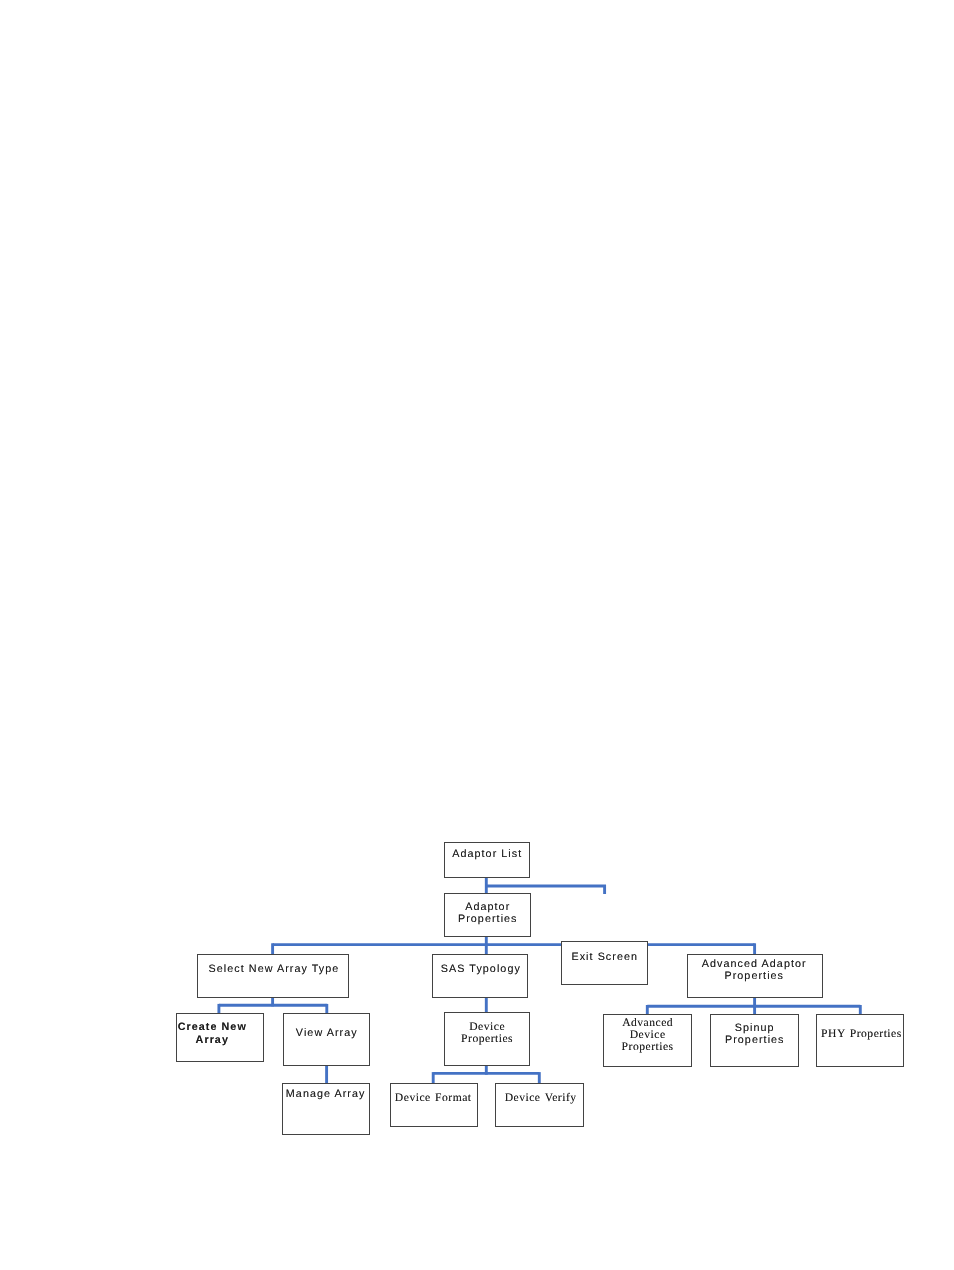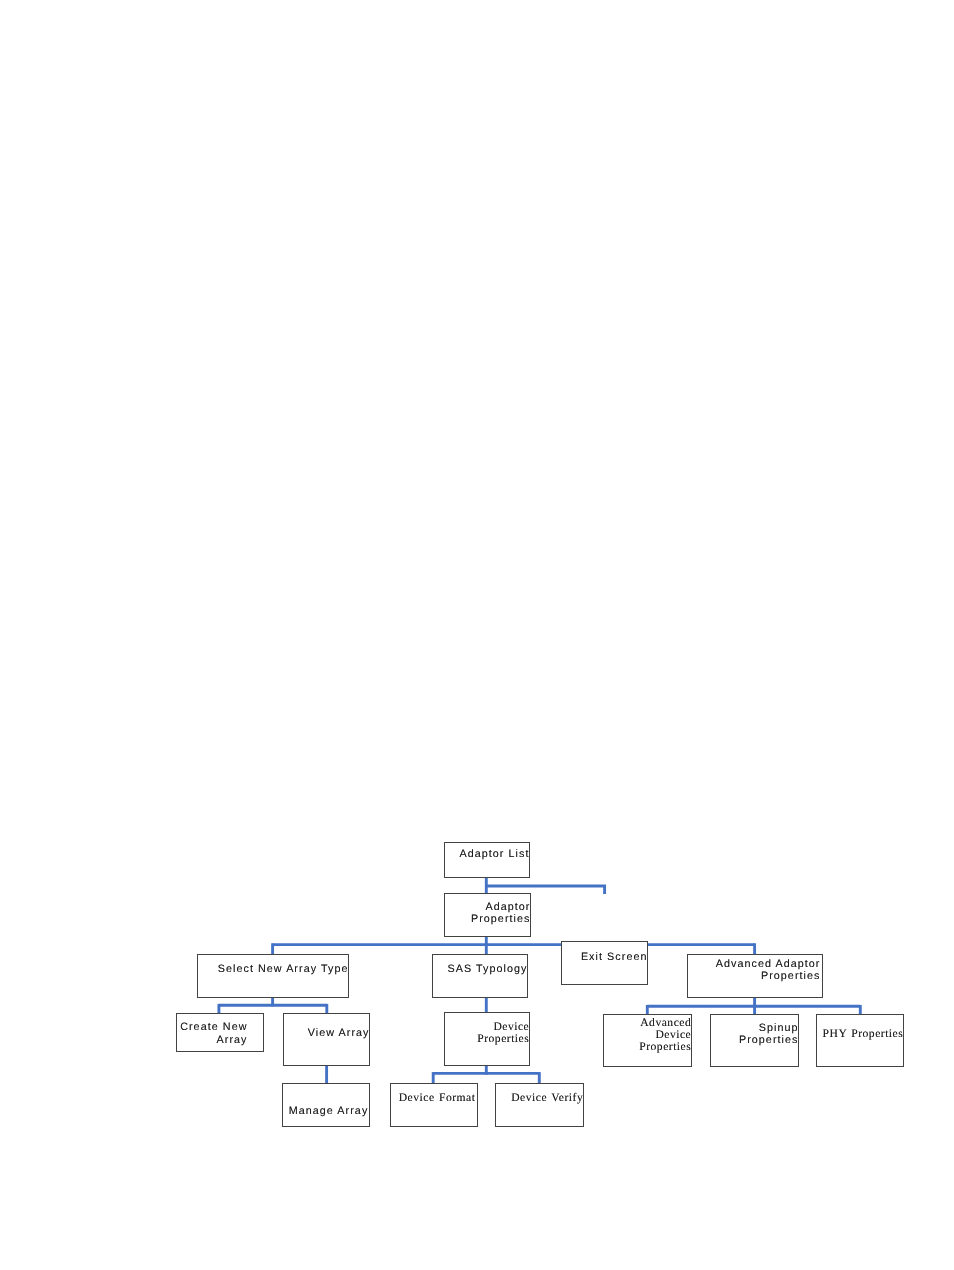--- a/index.html
+++ b/index.html
@@ -40,21 +40,21 @@
   }
   .node {
     position: absolute;
     box-sizing: border-box;
     background: #ffffff;
     border: 1px solid #434343;
     z-index: 2;
   }
   .label {
     transform: translateZ(0);
-    text-align: right;
+    text-align: center;
     color: #1c1c1c;
     white-space: pre-wrap;
     text-shadow: 0 0 0.35px rgba(30,30,30,0.5);
   }
   .sans .label {
     font-family: "Liberation Sans", sans-serif;
     font-size: 10.75px;
     letter-spacing: 1.06px;
     line-height: 12.4px;
     margin-right: -0.53px;
@@ -68,27 +68,27 @@
     margin-right: -0.25px;
   }
 
   
   .n-adaptor-list       { left:444px;  top:842px;  width:86px;  height:36px; padding-top:5.24px; }
   .n-adaptor-properties { left:444px;  top:893px;  width:87px;  height:44px; padding-top:7px; }
   .n-exit-screen        { left:561px;  top:893px;  width:87px;  height:44px; padding-top:9.34px;margin-top:48px; }
   .n-select-new-array   { left:197px;  top:954px;  width:152px; height:44px; padding-top:8.44px; padding-left:1.4px; }
   .n-sas-typology       { left:432px;  top:954px;  width:96px; height:44px; padding-top:7.94px; padding-left:1.2px; }
   .n-advanced-adaptor   { left:687px;  top:954px;  width:136px; height:44px; padding-top:3.04px; padding-right:2.0px; }
-  .n-create-new-array   { left:176px;  top:1013px; width:88px;  height:39px; padding-top:7.34px; padding-right:16px; }
+  .n-create-new-array   { left:176px;  top:1013px; width:88px;  height:49px; padding-top:7.34px; padding-right:16px;font-weight:bold; }
   .n-view-array         { left:283px;  top:1013px; width:87px;  height:53px; padding-top:12.94px; }
   .n-device-properties  { left:444px;  top:1012px; width:86px;  height:54px; padding-top:8.01px; }
   .n-adv-device-props   { left:603px;  top:1014px; width:89px;  height:53px; padding-top:2.31px; }
   .n-spinup-properties  { left:710px;  top:1014px; width:89px;  height:53px; padding-top:6.94px; }
   .n-phy-properties     { left:816px;  top:1014px; width:88px;  height:53px; padding-top:12.71px; padding-left:2.6px; }
-  .n-manage-array       { left:282px;  top:1083px; width:88px;  height:44px; padding-top:21px; padding-right:1.2px; }
+  .n-manage-array       { left:282px;  top:1083px; width:88px;  height:52px; padding-top:4px; padding-right:1.2px; }
   .n-device-format      { left:390px;  top:1083px; width:88px;  height:44px; padding-top:7.91px; padding-right:1.8px; }
   .n-device-verify      { left:495px;  top:1083px; width:89px;  height:44px; padding-top:7.91px; padding-left:2.0px; }
 
   .conn {
     fill: none;
     stroke: #4472c4;
     stroke-width: 2.9;
     stroke-linecap: butt;
     stroke-linejoin: miter;
   }

